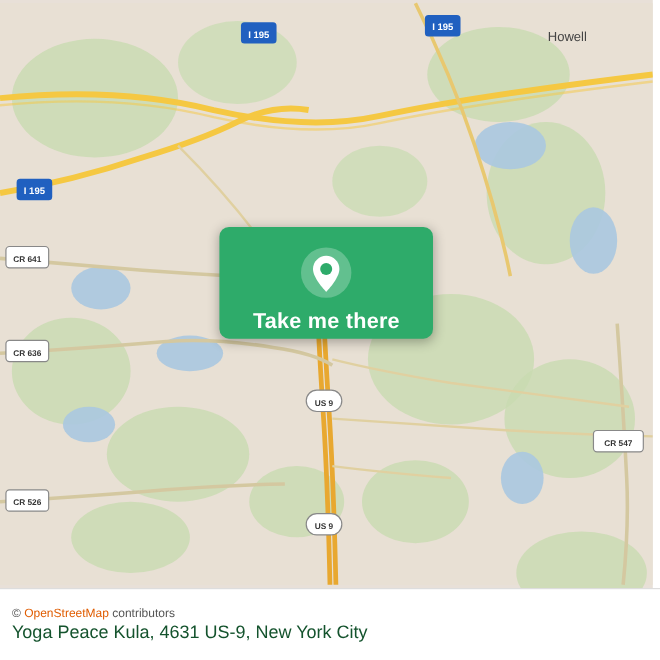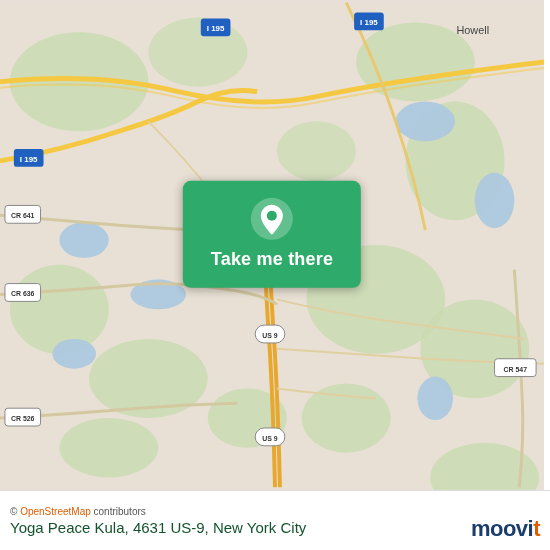--- a/index.html
+++ b/index.html
@@ -26,21 +26,21 @@
       height: 100%;
     }
 
     #cta-overlay {
       position: absolute;
       top: 50%;
       left: 50%;
       transform: translate(-50%, -60%);
       background: #2eab6a;
       border-radius: 8px;
-      padding: 16px 28px 18px;
+      padding: 16px 28px 4px;
       display: flex;
       flex-direction: column;
       align-items: center;
       gap: 8px;
       box-shadow: 0 2px 10px rgba(0,0,0,0.3);
       min-width: 177px;
     }
 
     #pin-icon {
       width: 44px;
@@ -188,14 +188,13 @@
     </svg>
     <span id="cta-button-label">Take me there</span>
   </div>
 </div>
 
 <div id="footer">
   <div id="attribution">
     © <a href="#">OpenStreetMap</a> contributors
   </div>
   <div id="location-title">Yoga Peace Kula, 4631 US-9, New York City</div>
-  <div id="moovit-logo">moovi<span>t</span></div>
 </div>
 
 </body></html>

